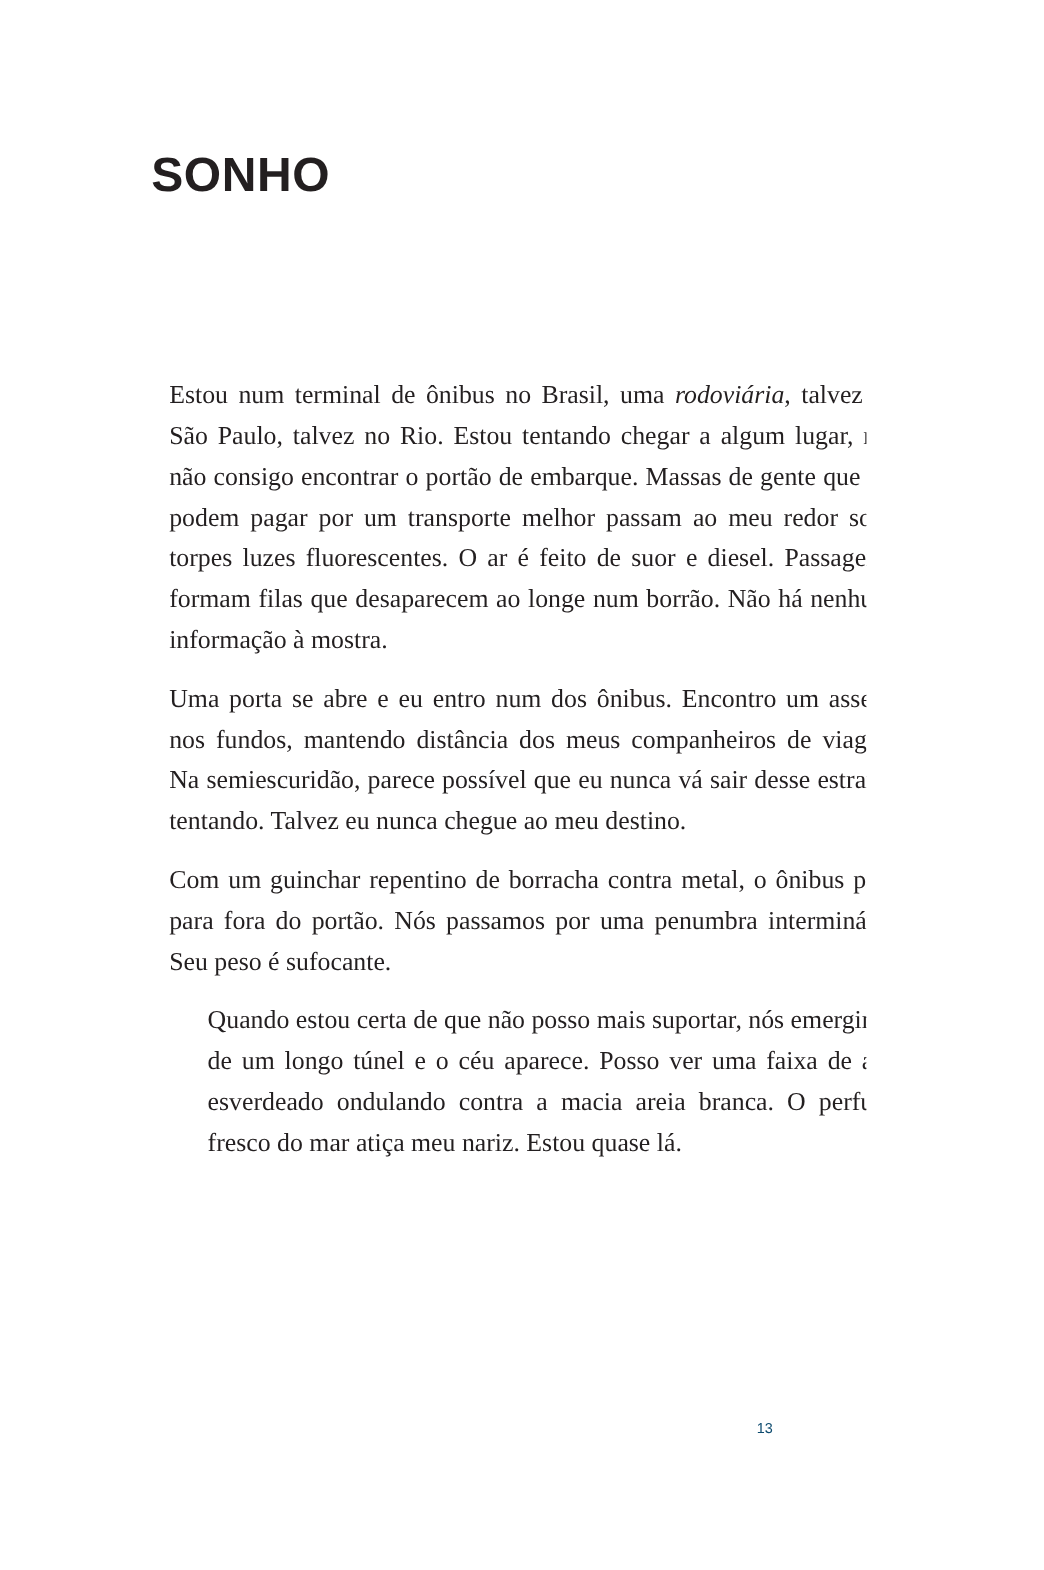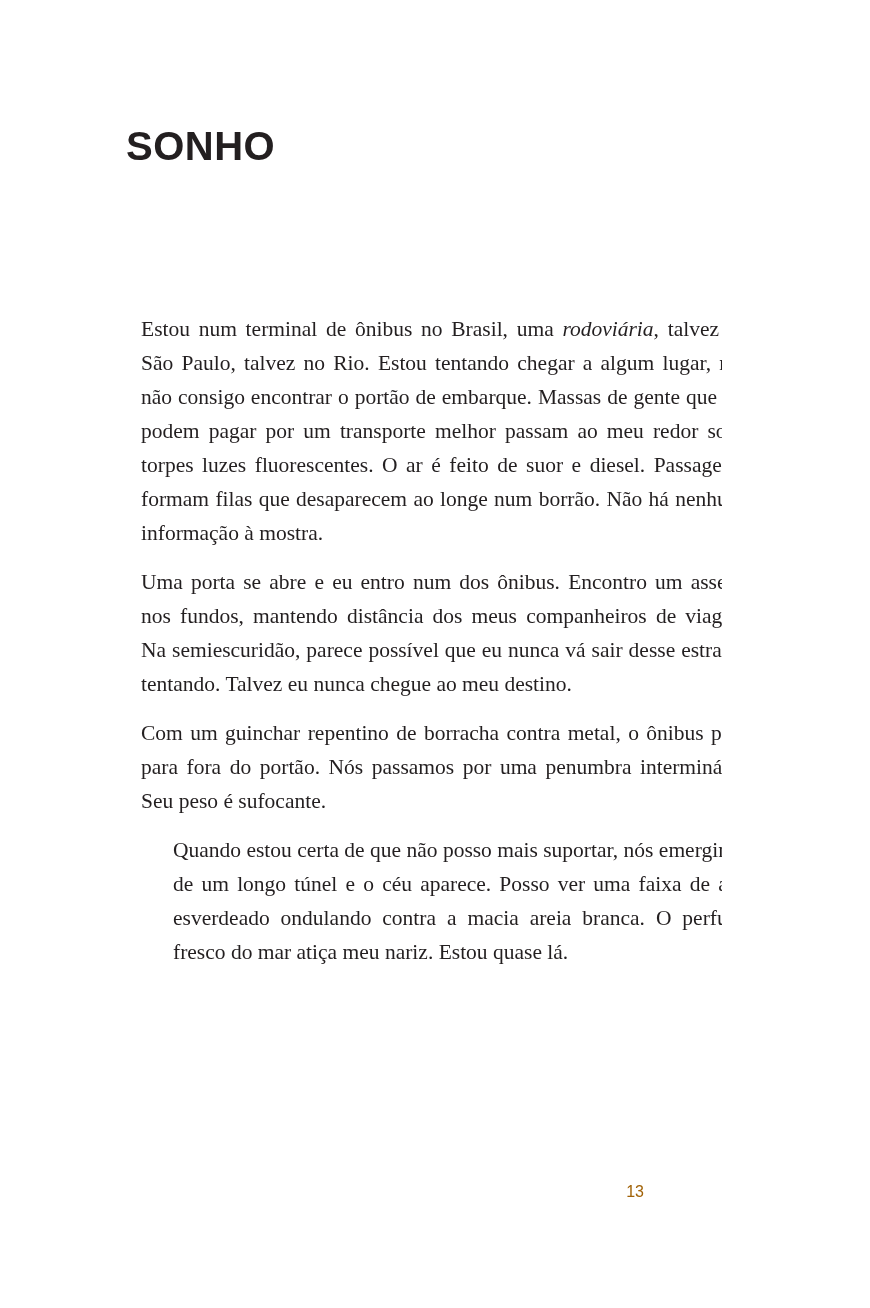--- a/index.html
+++ b/index.html
@@ -46,22 +46,22 @@
   }
   .text-block em {
     font-style: italic;
   }
   .page-number {
     position: absolute;
     top: 1183px;
     right: 78px;
     font-family: "Liberation Sans", sans-serif;
     font-weight: 400;
-    font-size: 16px;
-    color: #a16207;
+    font-size: 12px;
+    color: #0c4a6e;
   }
 </style>
 </head>
 <body>
 
 <div class="page">
 
   <h1 class="chapter-title">SONHO</h1>
 
   <div class="text-block">

